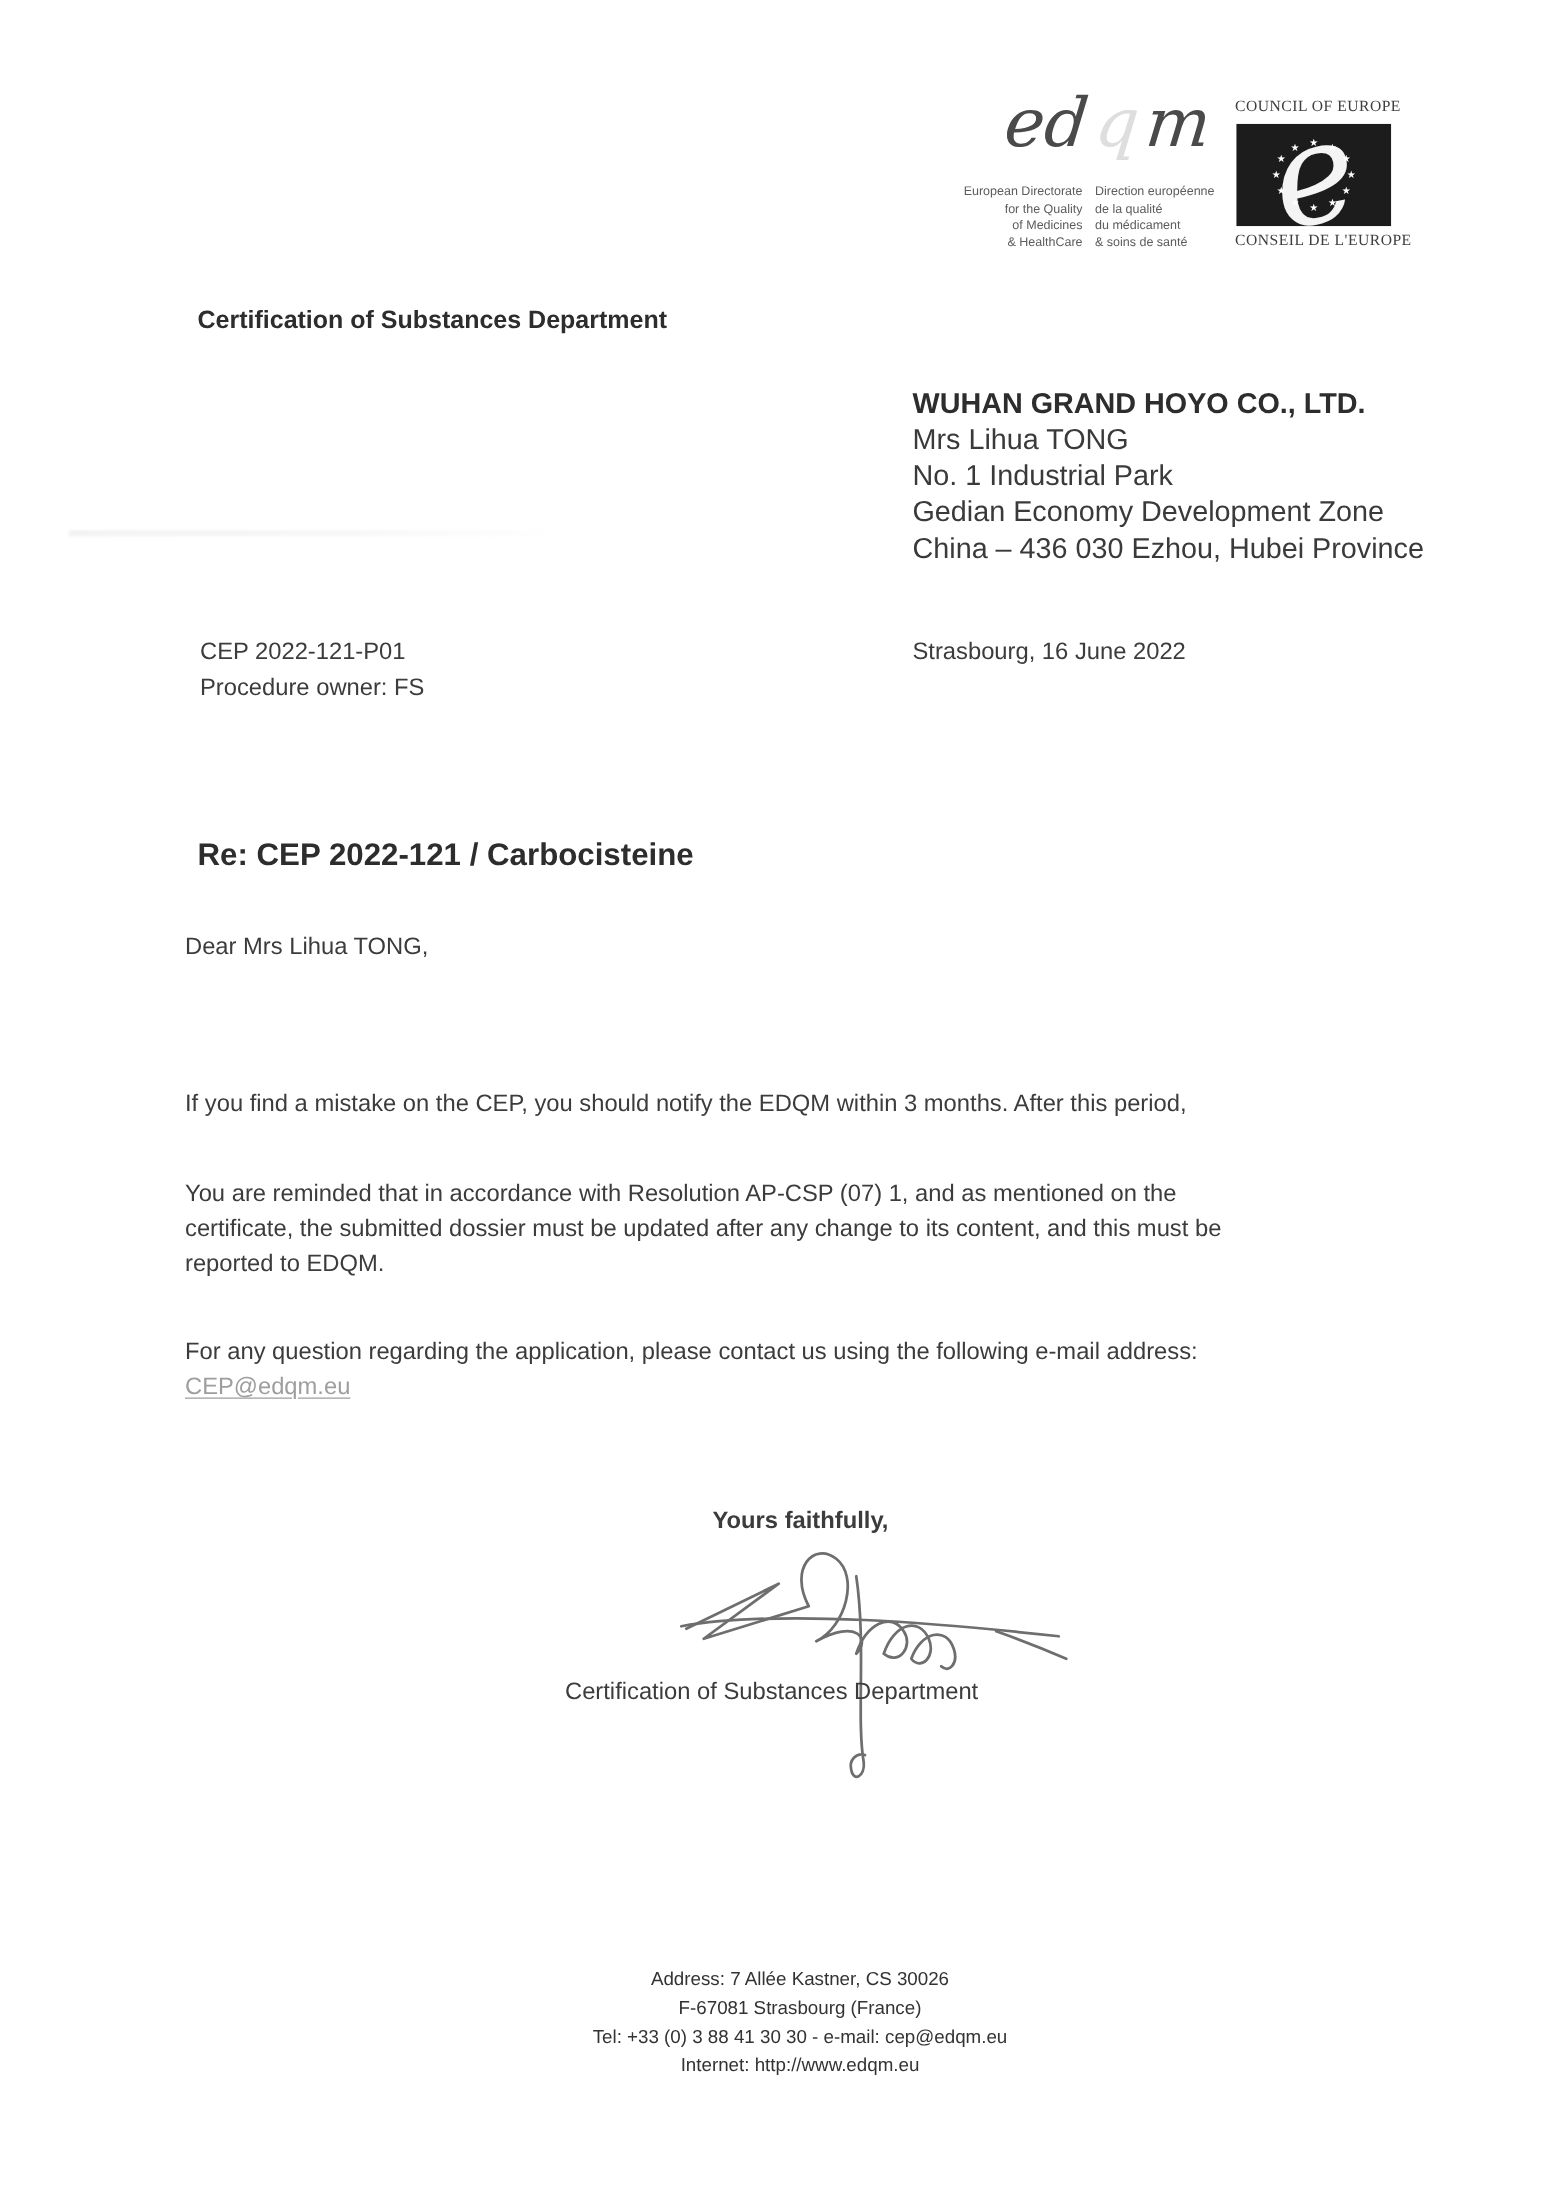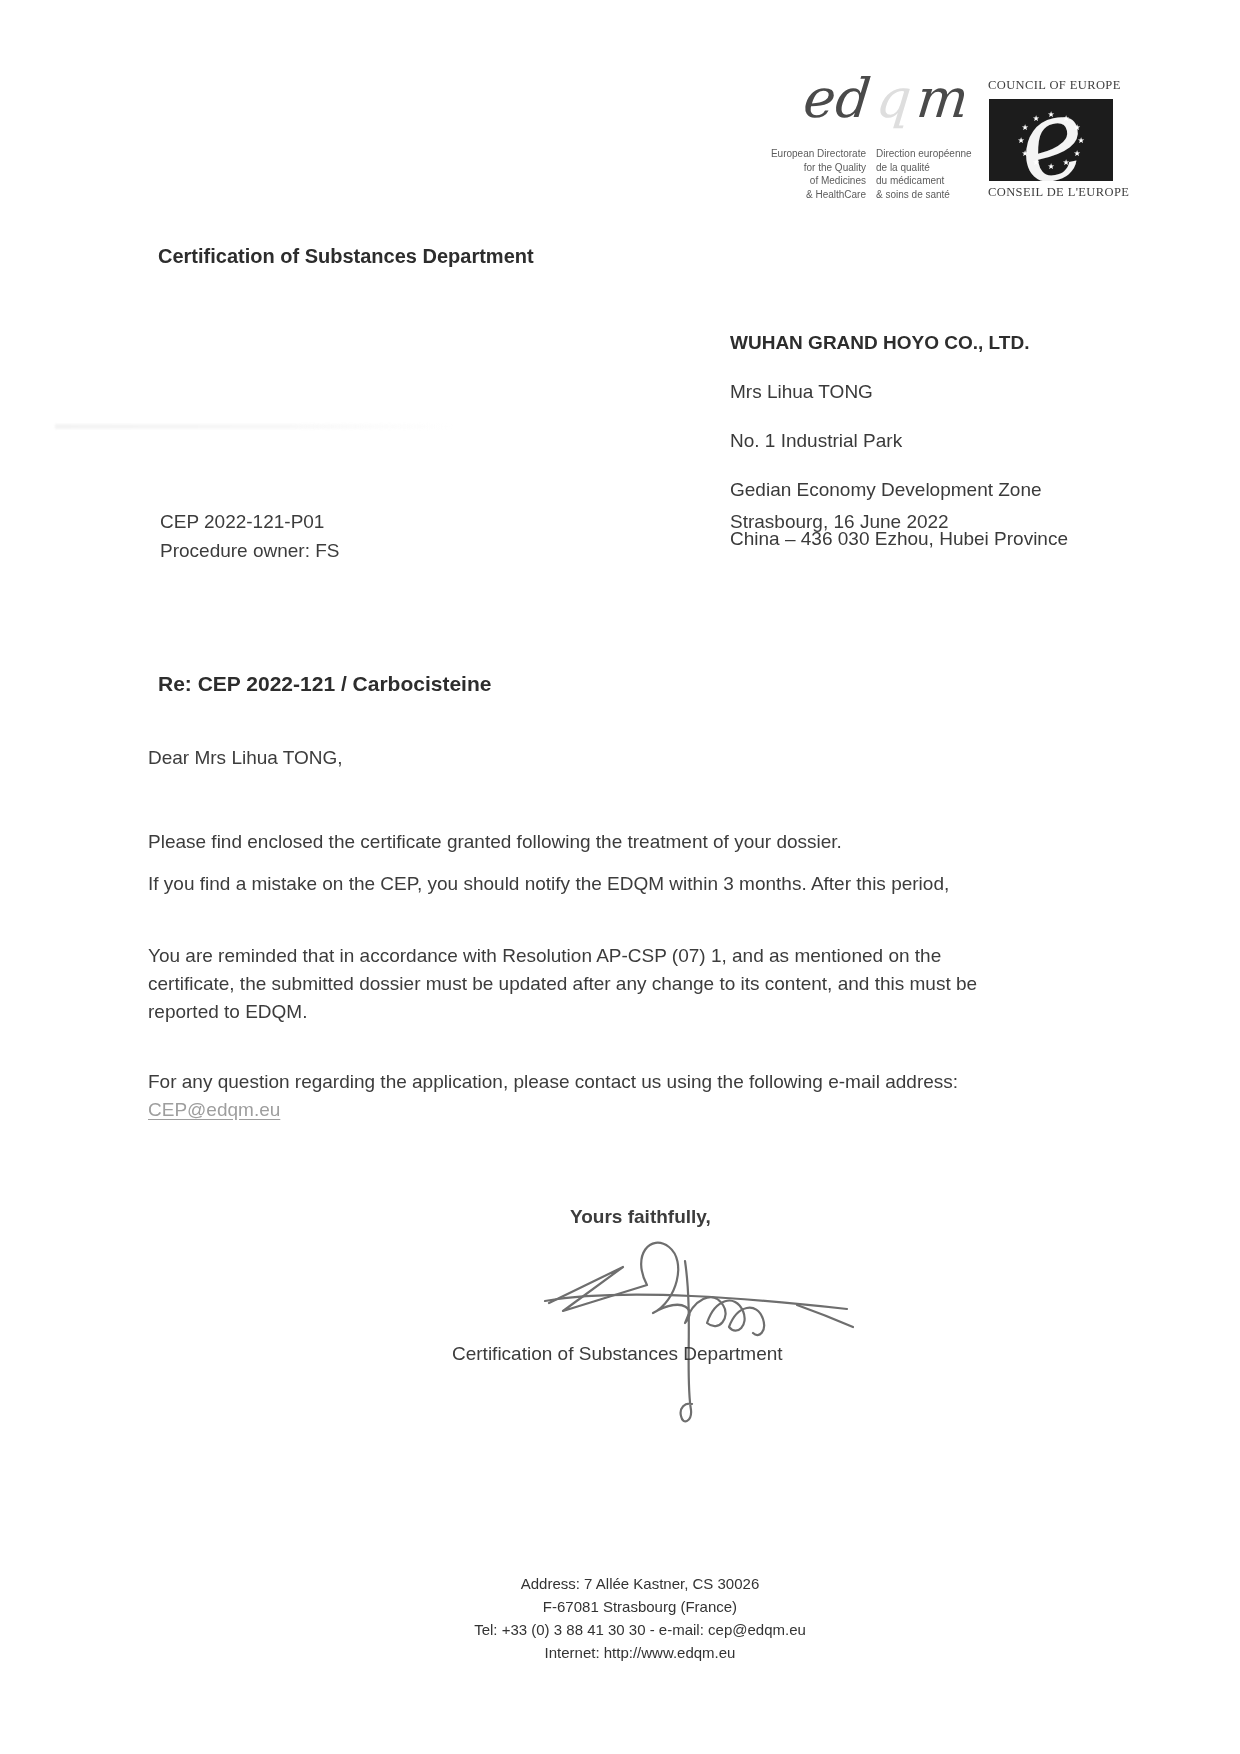--- a/index.html
+++ b/index.html
@@ -3,21 +3,21 @@
 <meta charset="utf-8">
 <style>
   html,body{margin:0;padding:0;background:#ffffff;}
   .page{
     position:relative;width:1240px;height:1754px;background:#ffffff;
     font-family:"Liberation Sans",sans-serif;color:#3a3a3a;overflow:hidden;
   }
   .t{position:absolute;white-space:nowrap;font-size:19px;line-height:28px;color:#3c3c3c;}
   .bold{font-weight:bold;color:#2d2d2d;}
   .block{position:absolute;}
-  .addr-line{font-size:19px;line-height:29px;white-space:nowrap;margin-top:20px;}
+  .addr-line{font-size:23px;line-height:29px;white-space:nowrap;}
   
   .edqm-logo{position:absolute;left:804px;top:72px;font-family:"DejaVu Serif",serif;
     font-style:italic;font-size:54px;line-height:1;color:#4a4a4a;transform:skewX(-6deg);}
   .edqm-logo .s-q{color:#dedede;margin:0 6px;}
   .tagline{position:absolute;font-size:10px;line-height:13.5px;color:#5c5c5c;}
   .tagline.en{left:716px;top:147px;width:150px;text-align:right;}
   .tagline.fr{left:876px;top:147px;width:130px;text-align:left;}
   
   .coe{position:absolute;left:988px;top:78px;width:126px;text-align:center;}
   .coe-title{font-family:"Liberation Serif",serif;font-size:12.5px;letter-spacing:.4px;
@@ -86,25 +86,24 @@
     <div class="addr-line">Mrs Lihua TONG</div>
     <div class="addr-line">No. 1 Industrial Park</div>
     <div class="addr-line">Gedian Economy Development Zone</div>
     <div class="addr-line">China – 436 030 Ezhou, Hubei Province</div>
   </div>
 
   <div class="t" style="left:160px;top:508px;">CEP 2022-121-P01</div>
   <div class="t" style="left:160px;top:537px;">Procedure owner: FS</div>
   <div class="t" style="left:730px;top:508px;">Strasbourg, 16 June 2022</div>
 
-  <div class="t bold" style="left:158px;top:670px;font-size:21px;">Re: CEP 2022-121 / Carbocisteine</div>
+  <div class="t bold" style="left:158px;top:670px;font-size:25px;">Re: CEP 2022-121 / Carbocisteine</div>
 
   <div class="t" style="left:148px;top:744px;">Dear Mrs Lihua TONG,</div>
 
-  <div class="t" style="left:148px;top:828px;">Please find enclosed the certificate granted following the treatment of your dossier.</div>
 
   <div class="t" style="left:148px;top:870px;">If you find a mistake on the CEP, you should notify the EDQM within 3 months. After this period,</div>
 
   <div class="t" style="left:148px;top:942px;">You are reminded that in accordance with Resolution AP-CSP (07) 1, and as mentioned on the</div>
   <div class="t" style="left:148px;top:970px;">certificate, the submitted dossier must be updated after any change to its content, and this must be</div>
   <div class="t" style="left:148px;top:998px;">reported to EDQM.</div>
 
   <div class="t" style="left:148px;top:1068px;">For any question regarding the application, please contact us using the following e-mail address:</div>
   <a class="t link" style="left:148px;top:1096px;">CEP@edqm.eu</a>
 

